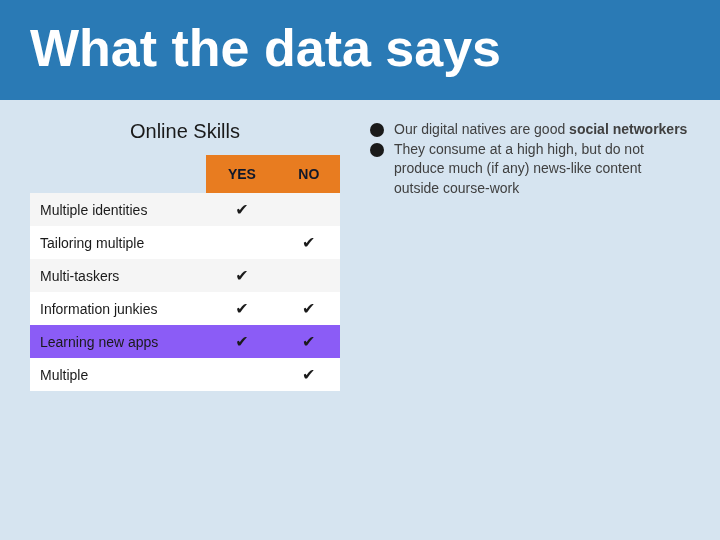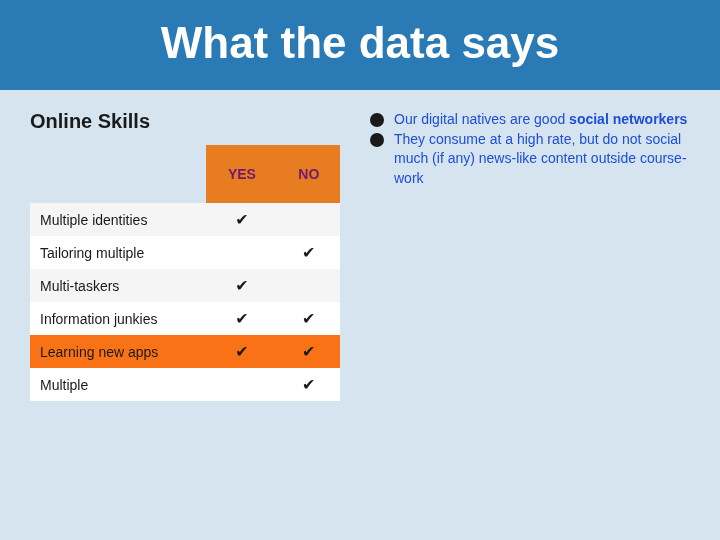--- a/index.html
+++ b/index.html
@@ -13,78 +13,77 @@
     }
 
     .header {
       background: #2a7ab5;
       padding: 18px 30px 22px 30px;
       margin-bottom: 0;
     }
 
     .header h1 {
       color: #ffffff;
-      font-size: 44px;
+      font-size: 52px;
       font-weight: bold;
       letter-spacing: 0px;
-      text-align: center;
     }
 
     .content-area {
       display: flex;
       flex-direction: row;
       padding: 20px 30px 20px 30px;
       gap: 30px;
       background: #d6e4f0;
     }
 
     .left-panel {
       flex: 0 0 310px;
     }
 
     .left-panel h2 {
       font-size: 20px;
-      font-weight: bold;
+      font-weight: normal;
       color: #1a1a1a;
       margin-bottom: 12px;
-      text-align: left;
+      text-align: center;
     }
 
     .skills-table {
       width: 100%;
       border-collapse: collapse;
       font-size: 14px;
     }
 
     .skills-table thead tr th {
       background: #e87c20;
-      color: #701a75;
+      color: #0f172a;
       font-weight: bold;
-      padding: 21px 14px;
+      padding: 11px 14px;
       text-align: center;
     }
 
     .skills-table thead tr th:first-child {
       background: transparent;
     }
 
     .skills-table tbody tr {
       background: #f5f5f5;
     }
 
     .skills-table tbody tr:nth-child(odd) {
       background: #f5f5f5;
     }
 
     .skills-table tbody tr:nth-child(even) {
       background: #ffffff;
     }
 
     .skills-table tbody tr.highlighted {
-      background: #f97316;
+      background: #8b5cf6;
     }
 
     .skills-table td {
       padding: 7px 10px;
       color: #1a1a1a;
       font-size: 14px;
     }
 
     .skills-table td.check-cell {
       text-align: center;
@@ -110,21 +109,21 @@
       width: 14px;
       height: 14px;
       border-radius: 50%;
       background: #1a1a1a;
       flex-shrink: 0;
       margin-top: 3px;
     }
 
     .bullet-text {
       font-size: 14px;
-      color: #1d4ed8;
+      color: #404040;
       line-height: 1.4;
     }
 
     .bullet-text strong {
       font-weight: bold;
     }
   </style>
 </head>
 <body>
 
@@ -181,18 +180,18 @@
 
   <div class="right-panel">
 
     <div id="bullets-container">
         <div class="bullet-item">
           <div class="bullet-dot"></div>
           <span class="bullet-text">Our digital natives are good <strong>social networkers</strong></span>
         </div>
         <div class="bullet-item">
           <div class="bullet-dot"></div>
-          <span class="bullet-text">They consume at a high rate, but do not social much (if any) news-like content outside course-work</span>
+          <span class="bullet-text">They consume at a high high, but do not produce much (if any) news-like content outside course-work</span>
         </div>
       </div>
   </div>
 
 </div>
 
 </body></html>

